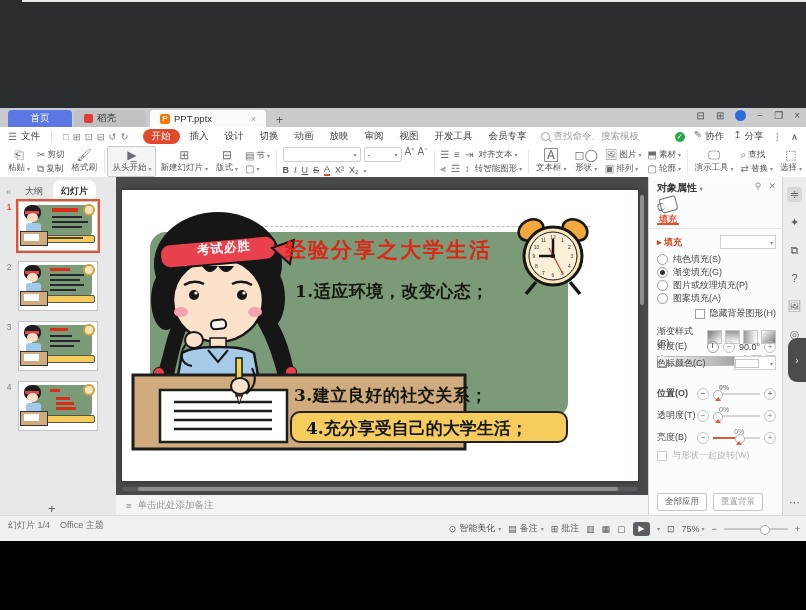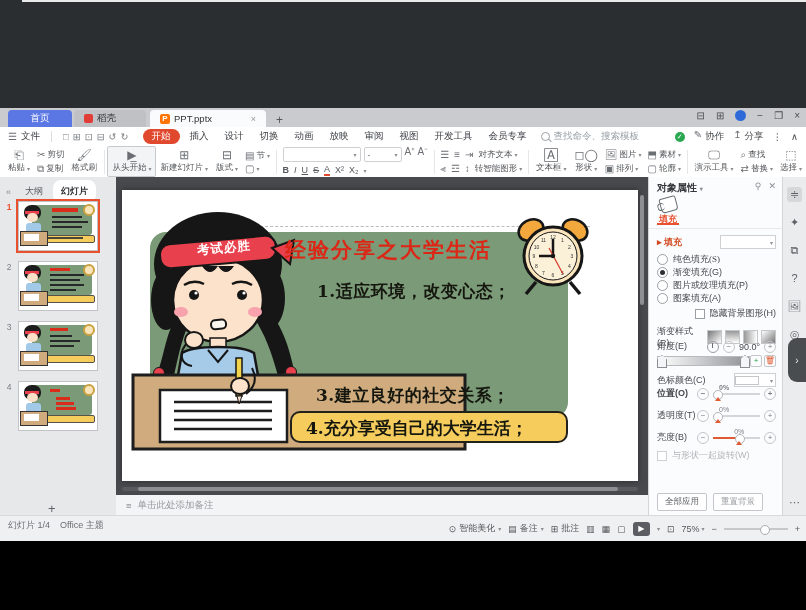--- a/index.html
+++ b/index.html
@@ -65,21 +65,21 @@
   .t-paper{left:5px;top:32px;width:15px;height:7px;background:#fff;}
   .t-line{height:2px;background:#26282a;}
   .t-red{background:#d92c1b;}
   .addslide{position:absolute;left:48px;top:324px;color:#606368;font-size:13px;}
   
   .canvas{position:absolute;left:116px;top:0;width:532px;height:338px;background:#47494c;}
   .slide{position:absolute;left:6px;top:13px;width:516px;height:291px;background:#fff;box-shadow:0 0 6px rgba(0,0,0,.4);overflow:hidden;}
   .board{position:absolute;left:28px;top:42px;width:418px;height:186px;background:#7b9a77;border-radius:16px;}
   .dashline{position:absolute;left:128px;top:36px;width:340px;border-top:1px dashed #b9bcb9;}
   .sl-title{position:absolute;left:163px;top:46px;font-family:"DejaVu Serif",serif;font-weight:bold;font-size:21px;color:#dc2717;letter-spacing:2px;white-space:nowrap;}
-  .sl-item{position:absolute;font-family:"DejaVu Serif",serif;font-weight:bold;font-size:17px;color:#15170f;white-space:nowrap;letter-spacing:.5px;margin-left:22px;}
+  .sl-item{position:absolute;font-family:"DejaVu Serif",serif;font-weight:bold;font-size:17px;color:#15170f;white-space:nowrap;letter-spacing:.5px;}
   .ybar{position:absolute;left:168px;top:221px;width:278px;height:32px;background:#f6cc5d;border:2px solid #23211c;border-radius:10px;box-sizing:border-box;}
   .ybar-txt{position:absolute;left:14px;top:4px;font-family:"DejaVu Serif",serif;font-weight:bold;font-size:17px;color:#15170f;white-space:nowrap;}
   .headband-txt{position:absolute;left:50px;top:50px;width:104px;text-align:center;font-size:12.5px;font-weight:bold;color:#fff;transform:rotate(-5deg);letter-spacing:1px;}
   .illus{position:absolute;left:0;top:0;pointer-events:none;}
   .vscroll{position:absolute;left:524px;top:18px;width:4px;height:110px;background:#8d8f92;border-radius:2px;}
   .hscroll{position:absolute;left:6px;top:310px;width:516px;height:4px;background:#595b5e;border-radius:2px;}
   .hthumb{position:absolute;left:16px;top:0;width:480px;height:4px;background:#8d8f92;border-radius:2px;}
   .notesbar{position:absolute;left:0;top:318px;width:532px;height:20px;background:#f3f4f5;display:flex;align-items:center;color:#96999e;font-size:9.5px;gap:6px;padding-left:10px;box-sizing:border-box;}
   
   .props{position:absolute;left:648px;top:0;width:134px;height:338px;background:#fbfcfd;border-left:1px solid #d4d5d7;box-sizing:border-box;font-size:9px;color:#45484c;}
@@ -568,21 +568,21 @@
       <div class="p-tabline"></div>
       <div class="p-div"></div>
 
       <div class="p-row" style="top:58px;">
         <span style="color:#d2491f;font-weight:bold;">▸ <span>填充</span></span>
         <span class="p-combo">
             <span class="caret">▾</span>
           </span>
       </div>
 
-      <div class="p-row" style="top:76px;font-family:Liberation Serif, serif;">
+      <div class="p-row" style="top:76px;">
           <span class="radio"></span>
           <span>纯色填充(S)</span>
         </div>
       <div class="p-row" style="top:89px;">
           <span class="radio on"></span>
           <span>渐变填充(G)</span>
         </div>
       <div class="p-row" style="top:102px;">
           <span class="radio"></span>
           <span>图片或纹理填充(P)</span>
@@ -620,21 +620,21 @@
 
       <div class="p-row" style="top:178px;">
         <span class="gradbar">
           <span class="stopmk" style="left:-1px;"></span>
           <span class="stopmk" style="right:-1px;"></span>
         </span>
         <span class="stepbtn" style="border-radius:2px;color:#2aa84f;">+</span>
         <span class="stepbtn" style="border-radius:2px;margin-left:2px;color:#e05b33;">🗑</span>
       </div>
 
-      <div class="p-row" style="top:196px;">
+      <div class="p-row" style="top:179px;">
         <span>色标颜色(C)</span>
         <span class="p-combo" style="width:38px;justify-content:space-between;">
           <span style="width:22px;height:7px;background:#fff;border:1px solid #c5c6c9;"></span>
             <span class="caret">▾</span>
         </span>
       </div>
 
       <div class="p-row" style="top:210px;font-weight:bold;">
         <span style="width:40px;">位置(O)</span>
         <span class="stepbtn">−</span>

